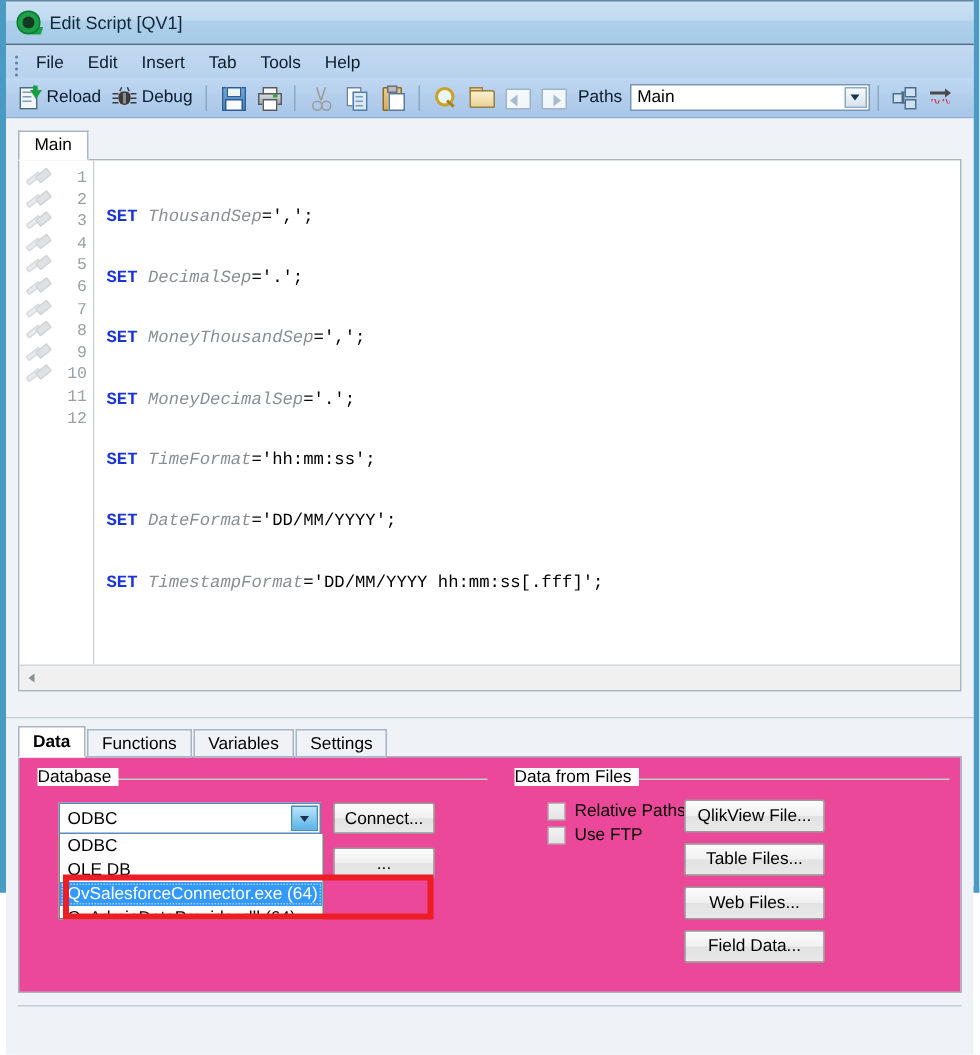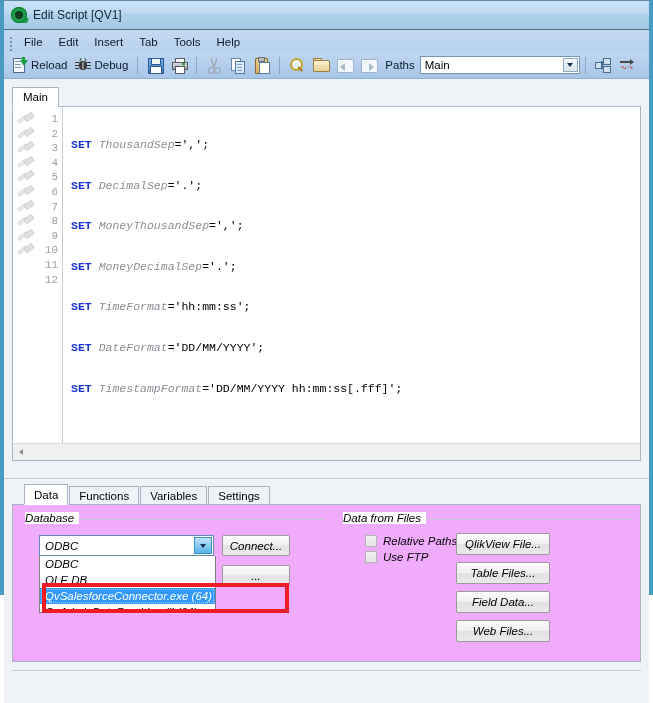--- a/index.html
+++ b/index.html
@@ -449,33 +449,31 @@
     font-size: 11.5px; color: #000;
     padding: 0 9px;
     box-sizing: border-box;
     margin-right: 1px;
     cursor: default;
   }
   .btab.active {
     height: 21px;
     background: #ffffff;
     border-bottom: 1px solid #ffffff;
-    font-weight: normal;
-    margin-left: 12px;
+    font-weight: bold;
   }
   #bpanel {
     height: 158px;
-    background: #f0abfc;
+    background: #ec4899;
     border: 1px solid #a8b6c4;
     margin-top: -1px;
     box-sizing: border-box;
     position: relative;
     display: flex;
     z-index: 1;
-    font-style: italic;
   }
   .group {
     position: relative;
     margin: 14px 0 0 12px;
   }
   .group-title {
     position: absolute;
     top: -7px; left: 0;
     background: #ffffff;
     padding-right: 5px;
@@ -943,24 +941,24 @@
         </div>
 
         <div id="files-buttons">
           <div class="btn file-btn">
             <span>QlikView File...</span>
           </div>
           <div class="btn file-btn">
             <span>Table Files...</span>
           </div>
           <div class="btn file-btn">
-            <span>Field Data...</span>
+            <span>Web Files...</span>
           </div>
           <div class="btn file-btn">
-            <span>Web Files...</span>
+            <span>Field Data...</span>
           </div>
         </div>
       </div>
     </div>
 
     <div id="statusbar"></div>
   </div>
 
   <div id="red-box"></div>
 

